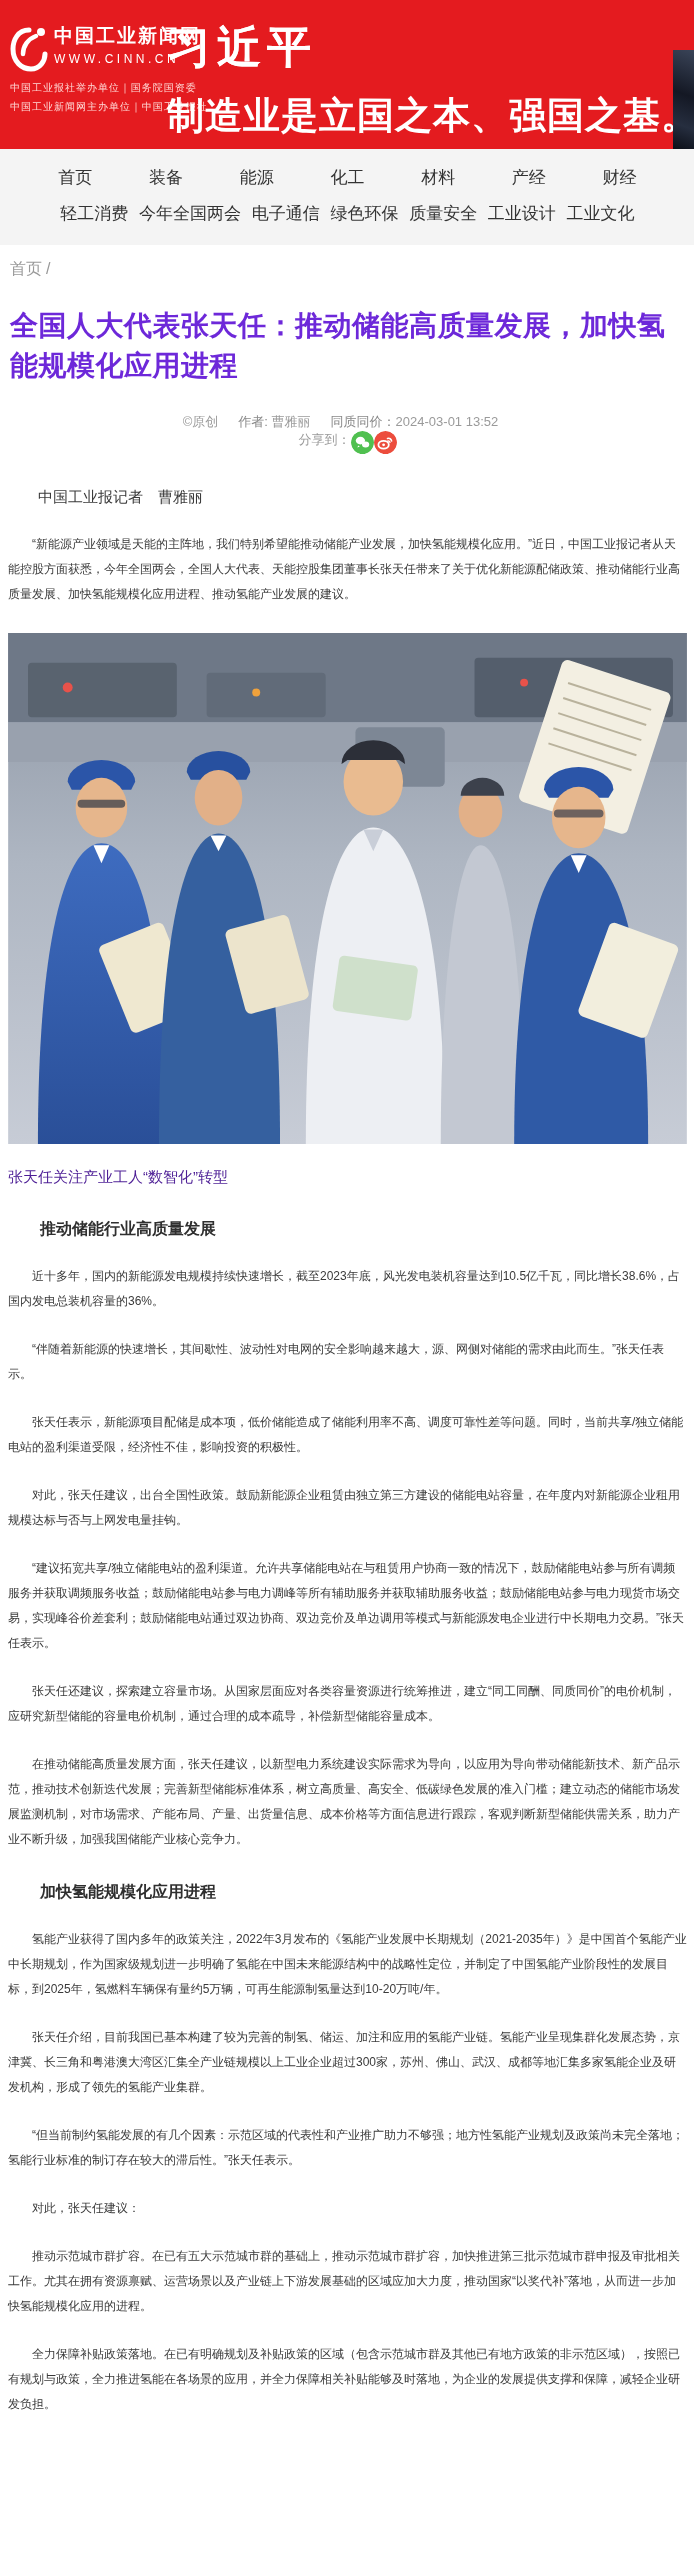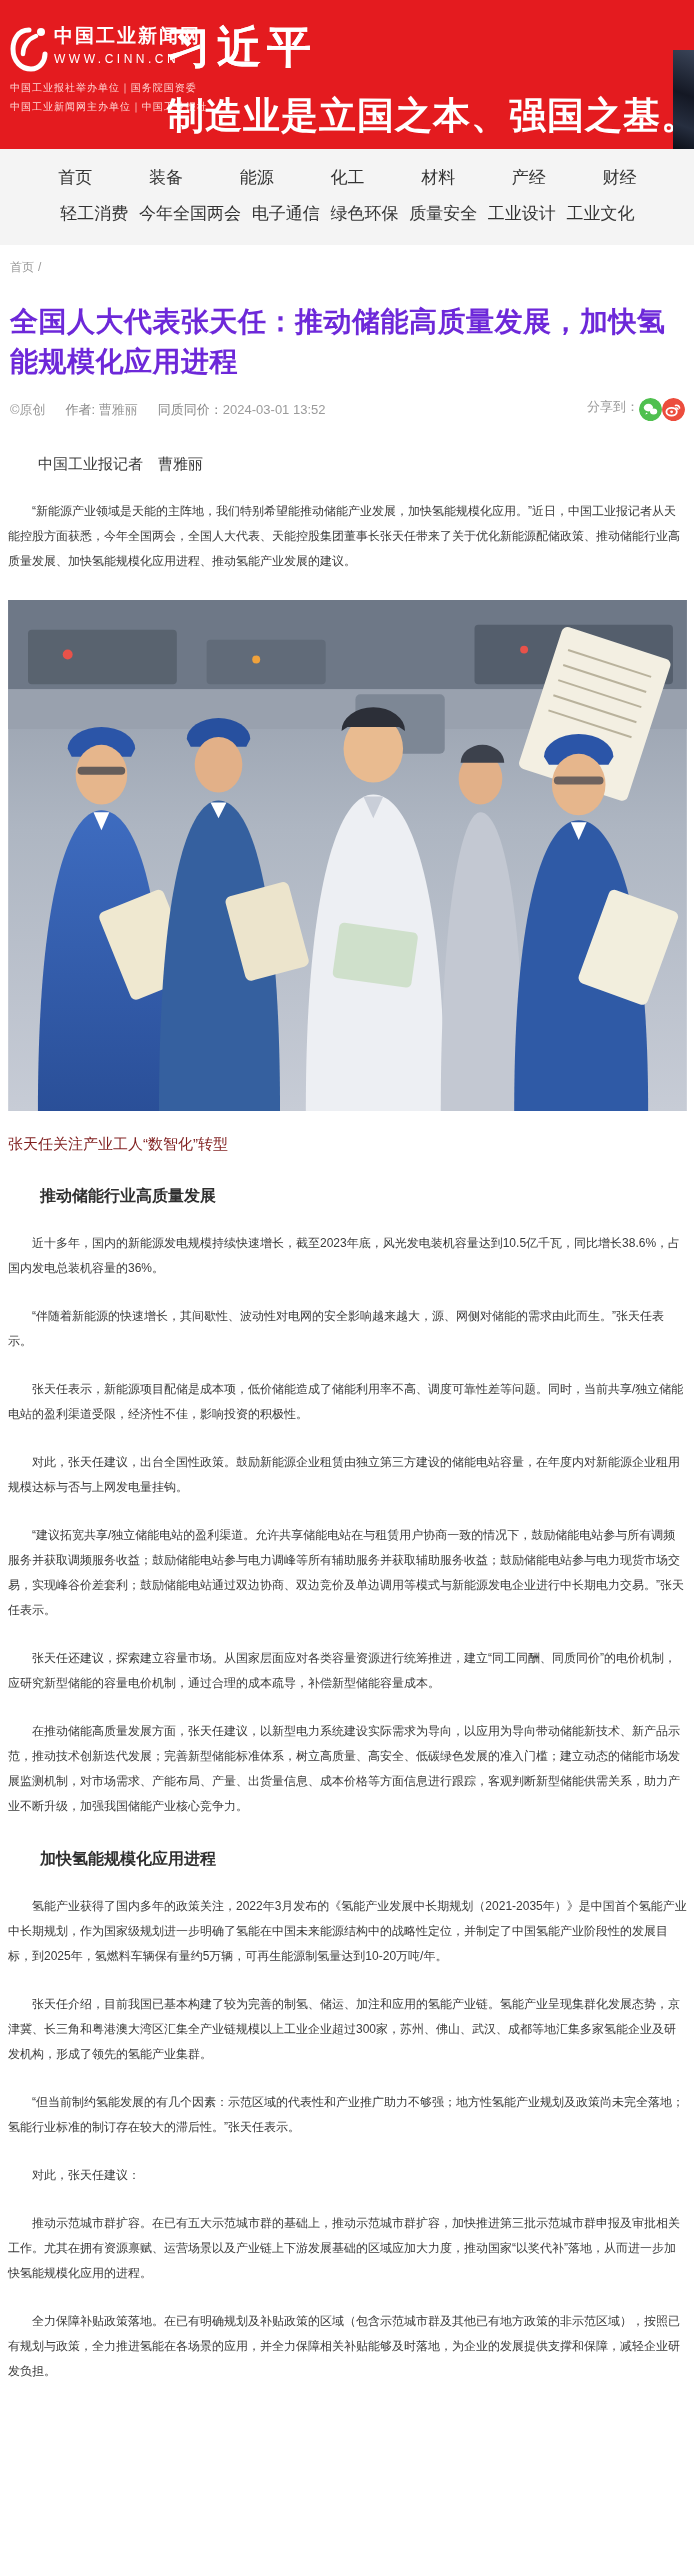--- a/index.html
+++ b/index.html
@@ -35,47 +35,47 @@
     background:linear-gradient(200deg,#3a4458 0%,#141824 45%,#262e3f 75%,#0c0f18 100%);
   }
 
   
   .site-nav { background:#f4f4f4; padding:10px 0 14px; }
   .nav-row { display:flex; justify-content:space-around; align-items:center; height:36px; padding:0 30px; }
   .nav-row.second { padding:0 55px; }
   .nav-item { font-size:17px; color:#333; cursor:pointer; white-space:nowrap; }
 
   
-  .breadcrumb { padding:14px 10px 0; font-size:12px; color:#999; }
+  .breadcrumb { padding:14px 10px 0; font-size:16px; color:#999; }
   .breadcrumb a { color:#999; text-decoration:none; cursor:pointer; }
   .breadcrumb .sep { margin-left:4px; }
 
   
   main { padding:0 8px 26px; }
   .article-title {
     margin:26px 2px 0; font-size:28px; line-height:40px;
     font-weight:600; color:#6d28d9; letter-spacing:0.5px;
   }
   .meta-row {
-    margin:16px 2px 0; display:flex; justify-content:space-between; align-items:center;
-    font-size:13px; color:#9a9a9a;
+    margin:27px 2px 0; display:flex; justify-content:space-between; align-items:center;
+    font-size:13px; color:#9a9a9a;flex-direction:column;
   }
   .meta-left  { display:flex; gap:6px; align-items:center; }
   .meta-left .seg { margin-right:14px; }
   .meta-left .seg b { font-weight:normal; color:#8a8a8a; }
   .meta-right { display:flex; align-items:flex-start; }
   .share-icon { width:23px; height:23px; border-radius:50%; cursor:pointer; display:inline-block; }
 
   .byline { margin:30px 0 0; font-size:15px; line-height:25px; text-indent:2em; }
   .para   { margin:23px 0 0; font-size:12px; line-height:25px; text-indent:2em; color:#3a3a3a; }
   .sub-heading { margin:27px 0 0; font-size:16px; line-height:25px; text-indent:2em; font-weight:bold; color:#2f2f2f; }
 
   figure.article-photo { margin:26px 0 0; width:679px; height:511px; }
   figure.article-photo svg { display:block; width:679px; height:511px; }
-  .photo-caption { margin:20px 0 0; font-size:15px; line-height:25px; color:#7f1d1d; }
+  .photo-caption { margin:20px 0 0; font-size:15px; line-height:25px; color:#4c1d95; }
 </style>
 </head>
 <body>
 
 <div class="page">
 
   <header class="site-header">
     <div class="brand">
       <svg class="logo-mark" viewBox="0 0 38 50">
         <path d="M19 6 C8 6 3 16 3 25 C3 38 12 45 21 45 C30 45 35 37 35 30" fill="none" stroke="#ffffff" stroke-width="5" stroke-linecap="round"></path>

